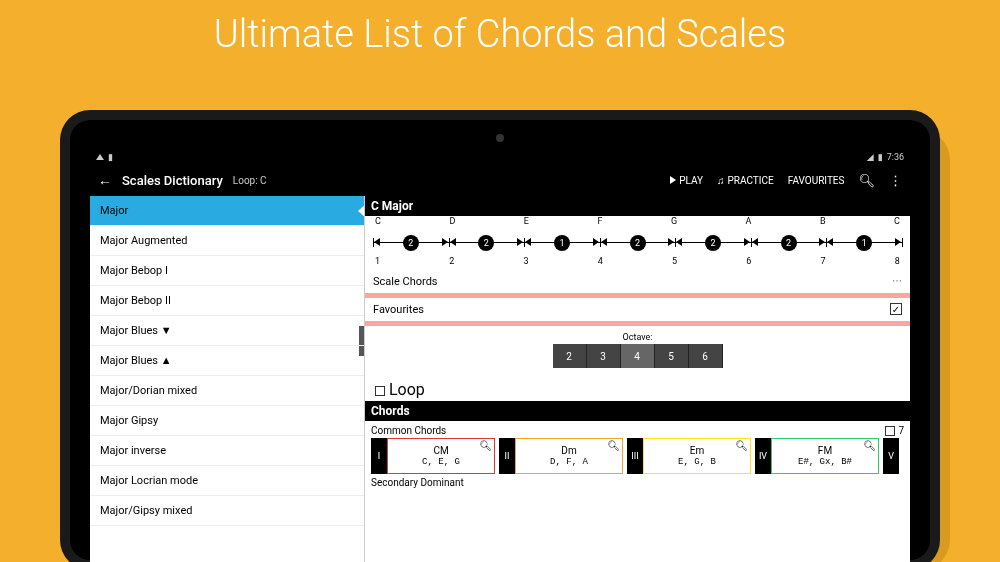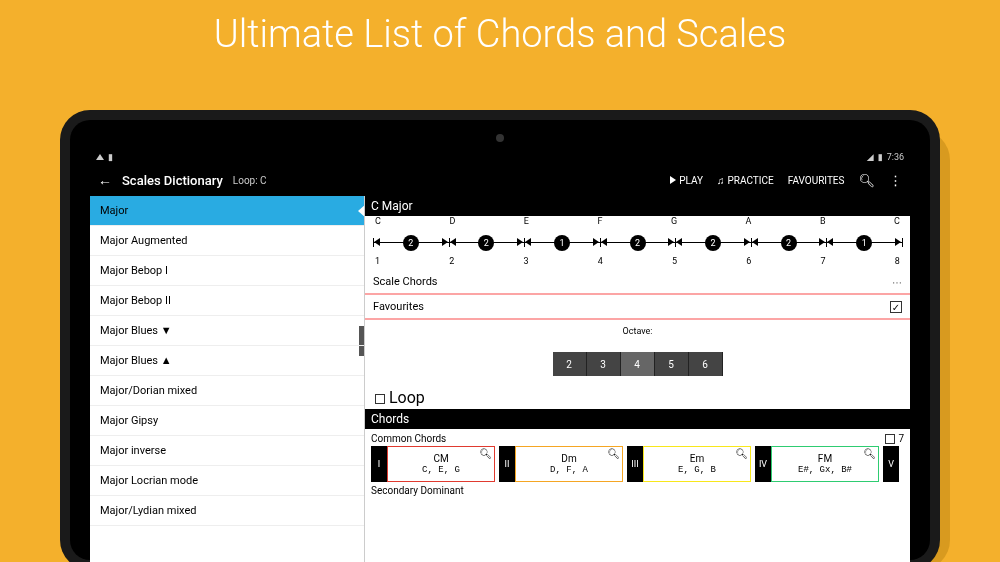--- a/index.html
+++ b/index.html
@@ -119,21 +119,21 @@
   .scroll-ind { position:absolute; right:0; top:130px; width:5px; height:30px; background:#555; }
   .main {
     flex: 1;
     overflow: hidden;
     font-size: 11px;
   }
   .section-hdr {
     background: #000;
     color: #fff;
     padding: 3px 6px;
-    font-weight: 400;
+    font-weight: 700;
     font-size: 12px;
   }
   .scale-notes {
     display: flex;
     justify-content: space-between;
     padding: 0 10px;
     font-size: 9px;
   }
   .scale-diagram {
     position: relative;
@@ -165,30 +165,30 @@
   .deg-row {
     position: absolute;
     bottom: 0;
     left:0; right:0;
     display:flex;
     justify-content: space-between;
     font-size: 9px;
     padding: 0 2px;
   }
   .row-item {
-    display:flex; justify-content:space-between; align-items:flex-end;
+    display:flex; justify-content:space-between; align-items:flex-start;
     padding: 5px 8px;
-    border-bottom: 2px solid #fca5a5;
+    border-bottom: 5px solid #fca5a5;
     font-size:11px;
     gap:23px;
   }
   .check { width:12px; height:12px; border:1px solid #333; display:inline-flex; align-items:center; justify-content:center; font-size:10px; background:#eee;}
   .check.checked { background:#fff; }
   .play-panel { padding: 6px 0 10px 0; text-align:center; }
-  .oct-label { font-size:9px; margin-bottom:16px; }
+  .oct-label { font-size:9px; margin-bottom:2px; }
   .octaves { display:inline-flex; }
   .oct-btn { width:34px; height:24px; background:#444; color:#fff; font-size:10px; display:flex; align-items:center; justify-content:center; border-right:1px solid #222; cursor:pointer;}
   .oct-btn.sel { background:#666; }
   .loop-row { padding:2px 10px; font-size:16px; }
   .loop-row .lc { display:inline-block; width:10px;height:10px;border:1px solid #333; margin-right:4px; vertical-align:middle;}
   .chords-sec { padding: 2px 6px 0 6px; }
   .chord-group { font-size:10px; margin-top:2px; display:flex; justify-content:space-between; align-items:center;}
   .chord-row { display:flex; gap:4px; margin-top:2px; flex-wrap:nowrap; overflow:hidden;}
   .roman { background:#000; color:#fff; width:16px; display:flex; align-items:center; justify-content:center; font-size:9px; flex-shrink:0;}
   .chord-card { border:1px solid; width:108px; height:36px; position:relative; padding:2px 4px; font-size:9px; display:flex; flex-direction:column; align-items:center; justify-content:center; flex-shrink:0;}
@@ -246,21 +246,21 @@
       <div class="sidebar-item selected">Major</div>
           <div class="sidebar-item">Major Augmented</div>
           <div class="sidebar-item">Major Bebop I</div>
           <div class="sidebar-item">Major Bebop II</div>
           <div class="sidebar-item">Major Blues ▼</div>
           <div class="sidebar-item">Major Blues ▲</div>
           <div class="sidebar-item">Major/Dorian mixed</div>
           <div class="sidebar-item">Major Gipsy</div>
           <div class="sidebar-item">Major inverse</div>
           <div class="sidebar-item">Major Locrian mode</div>
-          <div class="sidebar-item">Major/Lydian mixed</div>
+          <div class="sidebar-item">Major/Gipsy mixed</div>
         </div>
 
       <div class="main">
         <div class="section-hdr">C Major</div>
         <div class="scale-notes" id="scale-notes">
             <span>C</span>
             <span>D</span>
             <span>E</span>
             <span>F</span>
             <span>G</span>

